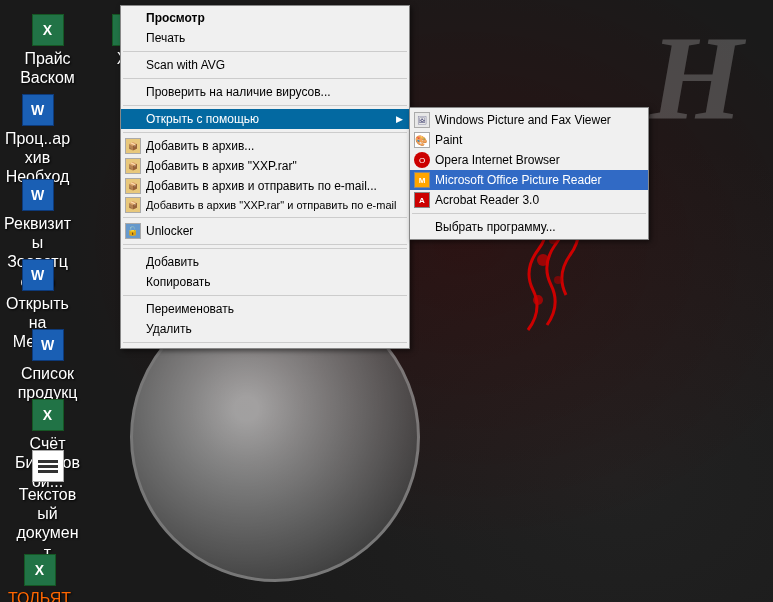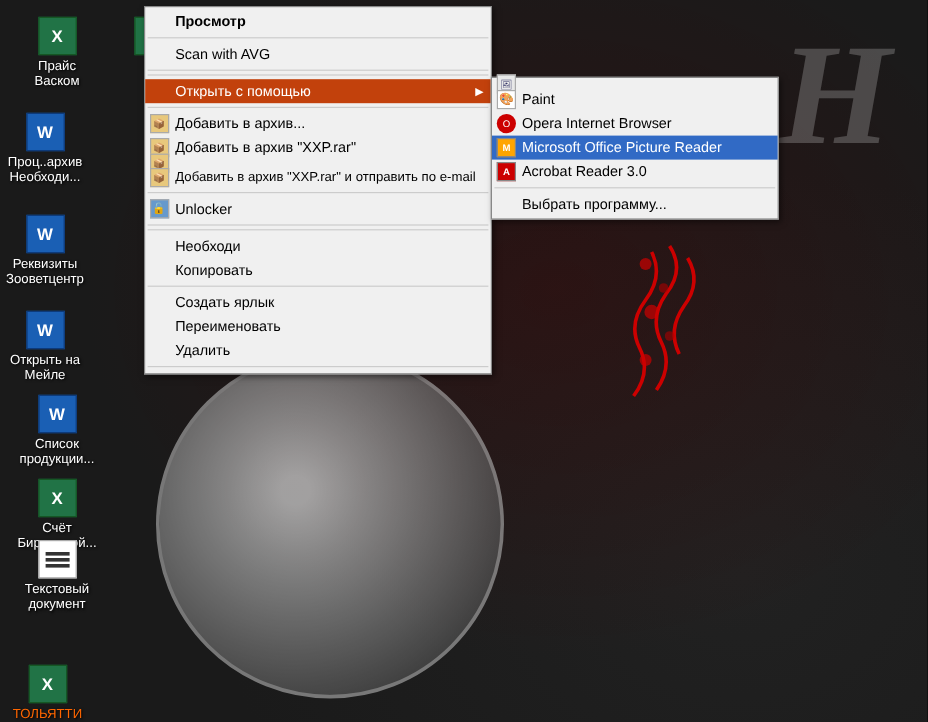--- a/index.html
+++ b/index.html
@@ -45,21 +45,21 @@
       width: 32px;
       height: 32px;
       margin-bottom: 3px;
       display: flex;
       align-items: center;
       justify-content: center;
       font-size: 24px;
     }
     .desktop-icon .icon-label {
       color: #fff;
-      font-size: 11px;
+      font-size: 16px;
       text-align: center;
       text-shadow: 1px 1px 2px #000;
       line-height: 1.2;
       word-break: break-word;
     }
 
     
     .context-menu {
       position: absolute;
       background: #f0f0f0;
@@ -72,21 +72,21 @@
     .context-menu-item {
       padding: 3px 20px 3px 25px;
       cursor: pointer;
       color: #000;
       white-space: nowrap;
       position: relative;
       display: flex;
       align-items: center;
     }
     .context-menu-item.active {
-      background: #c2410c;
+      background: #0369a1;
       color: #fff;
     }
     .context-menu-item.has-arrow::after {
       content: '▶';
       position: absolute;
       right: 6px;
       font-size: 9px;
     }
     .context-menu-item.bold {
       font-weight: bold;
@@ -266,38 +266,45 @@
   <div class="desktop-icon" style="top:550px; left:2px;">
     <div class="icon-img" style="background:#217346; color:#fff; font-size:14px; font-weight:bold; width:32px; height:32px; display:flex; align-items:center; justify-content:center; border:1px solid #155724;">X</div>
     <div class="icon-label" style="color: #ff6600;">ТОЛЬЯТТИ JR Заказ от 05...</div>
   </div>
 
   <div class="context-menu" style="top:5px; left:120px; width:290px;">
 
     <div class="context-menu-item bold">
       <span>Просмотр</span>
     </div>
+    <div class="context-menu-item">
+      <span>Печать</span>
+    </div>
     <div class="context-menu-separator"></div>
 
     <div class="context-menu-item">
       <span>Scan with AVG</span>
     </div>
     <div class="context-menu-separator"></div>
 
+    <div class="context-menu-item">
+      <span>Проверить на наличие вирусов...</span>
+    </div>
     <div class="context-menu-separator"></div>
 
     <div class="context-menu-item has-arrow active" style="position:relative;">
       <span>Открыть с помощью</span>
 
       <div class="submenu-openwith" style="top:-2px; left:100%; min-width:240px;">
 
         <div class="submenu-item">
           <span class="item-icon">
             <div class="prog-icon-wpfv">🖼</div>
           </span>
+          <span>Windows Picture and Fax Viewer</span>
         </div>
 
         <div class="submenu-item">
           <span class="item-icon">
             <div class="prog-icon-paint">🎨</div>
           </span>
           <span>Paint</span>
         </div>
 
         <div class="submenu-item">
@@ -342,20 +349,21 @@
       <span class="item-icon" style="left:4px;">
         <div class="prog-icon-archive" style="font-size:8px;">📦</div>
       </span>
       <span>Добавить в архив "ХХP.rar"</span>
     </div>
 
     <div class="context-menu-item">
       <span class="item-icon" style="left:4px;">
         <div class="prog-icon-archive" style="font-size:8px;">📦</div>
       </span>
+      <span>Добавить в архив и отправить по e-mail...</span>
     </div>
 
     <div class="context-menu-item">
       <span class="item-icon" style="left:4px;">
         <div class="prog-icon-archive" style="font-size:8px;">📦</div>
       </span>
       <span style="font-size:11px;">Добавить в архив "ХХP.rar" и отправить по e-mail</span>
     </div>
 
     <div class="context-menu-separator"></div>
@@ -366,32 +374,29 @@
       </span>
       <span>Unlocker</span>
     </div>
 
     <div class="context-menu-separator"></div>
 
 
     <div class="context-menu-separator"></div>
 
     <div class="context-menu-item">
-      <span>Необходи</span>
+      <span>Добавить</span>
     </div>
     <div class="context-menu-item">
       <span>Копировать</span>
     </div>
 
     <div class="context-menu-separator"></div>
 
     <div class="context-menu-item">
-      <span>Создать ярлык</span>
-    </div>
-    <div class="context-menu-item">
       <span>Переименовать</span>
     </div>
     <div class="context-menu-item">
       <span>Удалить</span>
     </div>
 
     <div class="context-menu-separator"></div>
 
   </div>
 

